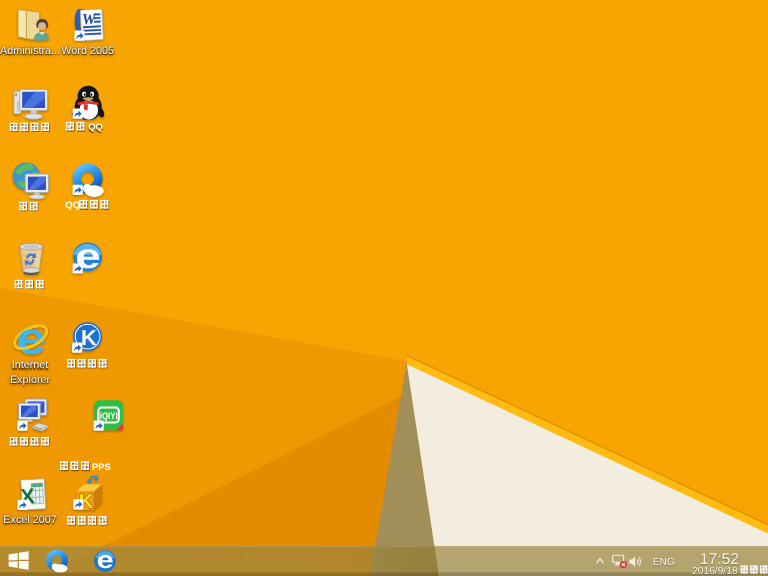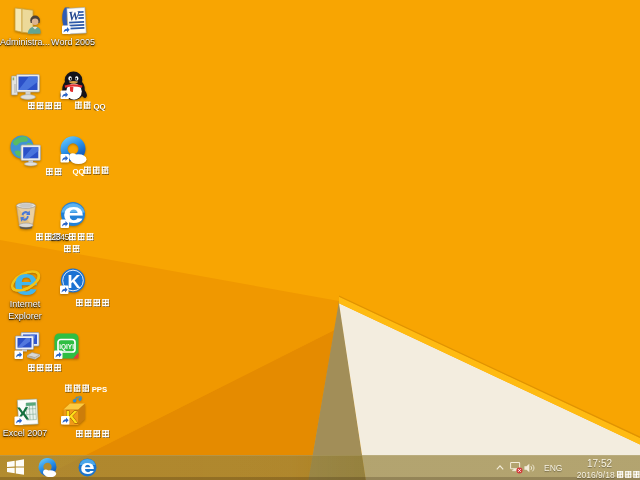--- a/index.html
+++ b/index.html
@@ -2,21 +2,21 @@
 <html><head>
 <meta charset="utf-8">
 <style>
 html,body{margin:0;padding:0;}
 #desk{position:relative;width:640px;height:480px;overflow:hidden;background:#f8a502;font-family:"Liberation Sans",sans-serif;}
 #wall{position:absolute;left:0;top:0;}
 .ic{position:absolute;width:32px;height:32px;}
 .ic svg{filter:drop-shadow(0 1px 1px rgba(70,40,0,.40));}
 .lb{position:absolute;width:76px;text-align:center;font-size:9px;line-height:12px;color:#fff;
     text-shadow:0 1px 1px rgba(0,0,0,.85),0 1px 3px rgba(0,0,0,.6),0 0 1px rgba(0,0,0,.5);}
-.zl{position:absolute;display:flex;justify-content:flex-end;align-items:center;width:76px;height:10px;}
+.zl{position:absolute;display:flex;justify-content:center;align-items:center;width:76px;height:10px;}
 #tb{position:absolute;left:0;top:455px;width:640px;height:25px;
     background:linear-gradient(rgba(140,119,43,.62),rgba(140,119,43,.62)),linear-gradient(90deg,rgba(255,250,240,.22) 0px,rgba(255,250,240,.20) 290px,rgba(255,250,240,0) 375px);
     border-top:1px solid rgba(255,255,255,.10);box-sizing:border-box;}
 #tbdark{position:absolute;left:0;top:477px;width:640px;height:3px;background:rgba(40,25,5,.22);}
 .tbi{position:absolute;}
 .trt{position:absolute;color:#f7f2e2;font-size:9px;text-shadow:0 1px 1px rgba(0,0,0,.35);text-align:right;}
 </style>
 </head>
 <body>
 <div id="desk">
@@ -225,42 +225,20 @@
     </div>
 
 <div class="ic" style="left:57px;top:200px">
 <svg width="32" height="32" viewBox="0 0 32 32">
  <circle cx="16" cy="14" r="12" fill="#2281d8"></circle>
  <path d="M4.3,12.5 a12,12 0 0 1 23.4,0 Z" fill="#5cb2f0"></path>
  <text x="0" y="0" text-anchor="middle" font-size="29" font-weight="bold" fill="#fff" font-family="Liberation Sans,sans-serif" transform="translate(16.3,23) scale(1.32,1)">e</text>
  <use href="#badge" x="3.5" y="19.5"></use>
 </svg>
 </div>
-<div class="lb" style="left:35px;top:231px"><span style="letter-spacing:-0.5px">2345</span><svg width="26" height="8.4" viewBox="0 0 28 9" style="vertical-align:-1px">
- <g style="color:#42300a" opacity="0.68">
-          <use href="#cc" x="0.6" y="1"></use>
-          <use href="#cc" x="10.1" y="1"></use>
-          <use href="#cc" x="19.6" y="1"></use>
-        </g>
- <g style="color:#ffffff">
-          <use href="#cc" x="0" y="0"></use>
-          <use href="#cc" x="9.5" y="0"></use>
-          <use href="#cc" x="19" y="0"></use>
-        </g>
-      </svg><br>
-<svg width="17.5" height="8.3" viewBox="0 0 19 9" style="vertical-align:-1px">
- <g style="color:#42300a" opacity="0.68">
-          <use href="#cc" x="0.6" y="1"></use>
-          <use href="#cc" x="10.1" y="1"></use>
-        </g>
- <g style="color:#ffffff">
-          <use href="#cc" x="0" y="0"></use>
-          <use href="#cc" x="9.5" y="0"></use>
-        </g>
-      </svg></div>
 
 <div class="ic" style="left:9px;top:266px">
 <svg width="32" height="32" viewBox="0 0 32 32">
  <g transform="rotate(-28 16.5 15)">
           <ellipse cx="16.5" cy="15" rx="14.6" ry="7.4" stroke="#f2c318" stroke-width="2.5" fill="none"></ellipse>
         </g>
  <text x="0" y="0" text-anchor="middle" font-size="38" font-weight="bold" fill="#41b6ee" font-family="Liberation Sans,sans-serif" transform="translate(17,29) scale(1.18,1)">e</text>
  <g transform="rotate(-28 16.5 15)">
           <path d="M1.9,15 a14.6,7.4 0 0 0 29.2,0" stroke="#f2c318" stroke-width="2.5" fill="none"></path>
         </g>
@@ -318,21 +296,21 @@
         </g>
  <g style="color:#ffffff">
           <use href="#cc" x="0" y="0"></use>
           <use href="#cc" x="9.5" y="0"></use>
           <use href="#cc" x="19" y="0"></use>
           <use href="#cc" x="28.5" y="0"></use>
         </g>
 </svg>
     </div>
 
-<div class="ic" style="left:50px;top:331px">
+<div class="ic" style="left:74px;top:331px">
 <svg width="32" height="32" viewBox="0 0 32 32">
  <rect x="4.5" y="2.5" width="24" height="25" rx="4.5" fill="#2fbe43"></rect>
  <path d="M23,27.5 L28.5,27.5 L28.5,21.5 Z" fill="#e23c3c"></path>
  <rect x="8" y="8.5" width="17" height="12.5" rx="2.8" fill="none" stroke="#ffffff" stroke-width="1.7"></rect>
  <text x="9.2" y="17.8" font-size="7.8" font-weight="bold" fill="#fff" textLength="14.8" lengthAdjust="spacingAndGlyphs" font-family="Liberation Sans,sans-serif">iQIYI</text>
  <use href="#badge" x="4" y="19.5"></use>
 </svg>
 </div>
 <div class="zl" style="left:35px;top:384px">
       <svg width="46" height="9.2" viewBox="0 0 50 10">
@@ -426,21 +404,21 @@
  <rect x="3.6" y="7.4" width="3.8" height="1.4" fill="#f3edda"></rect>
  <rect x="2.4" y="8.8" width="6.2" height="1.1" fill="#f3edda"></rect>
  <circle cx="10.2" cy="9.2" r="3.3" fill="#d23c3c"></circle>
  <path d="M8.8,7.8 L11.6,10.6 M11.6,7.8 L8.8,10.6" stroke="#fff" stroke-width="1"></path>
 </svg>
 <svg class="tbi" style="left:524px;top:463px" width="11" height="10" viewBox="0 0 12 11">
  <polygon points="0.4,3.5 2.7,3.5 5.8,0.7 5.8,10.3 2.7,7.5 0.4,7.5" fill="#f3edda"></polygon>
  <path d="M7.5,3.4 a3,3 0 0 1 0,4.2 M9.3,1.9 a5.3,5.3 0 0 1 0,7.2" fill="none" stroke="#f3edda" stroke-width="1"></path>
 </svg>
 <div class="trt" style="left:544px;top:463px;font-size:8.5px">ENG</div>
-<div class="trt" style="left:575px;top:458px;width:49px;text-align:center;font-size:10px">17:52</div>
+<div class="trt" style="left:575px;top:458px;width:49px;text-align:center;font-size:13px">17:52</div>
 <div class="trt" style="left:567px;top:469.5px;width:74px;text-align:right;font-size:8.5px">2016/9/18&nbsp;<svg width="24" height="8.2" viewBox="0 0 28 9.5" style="vertical-align:-1.5px">
         <g style="color:#ffffff">
           <use href="#cc" x="0" y="0"></use>
           <use href="#cc" x="9.5" y="0"></use>
           <use href="#cc" x="19" y="0"></use>
         </g>
       </svg></div>
 </div>
 
 </body></html>

